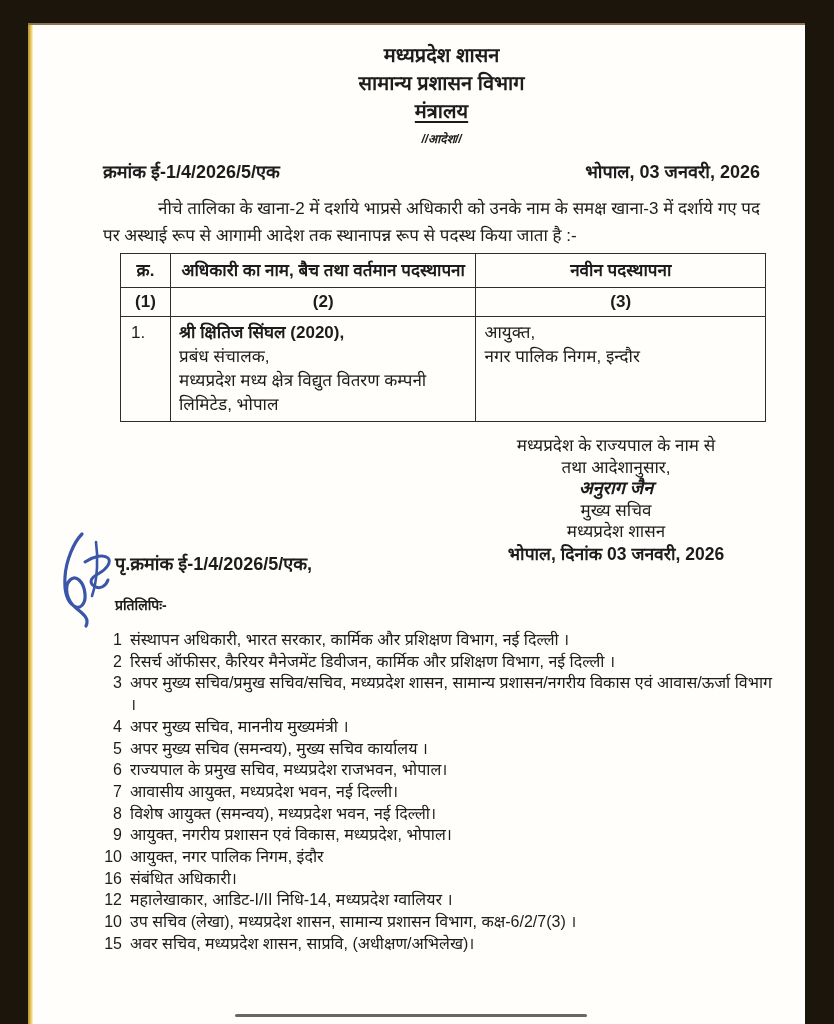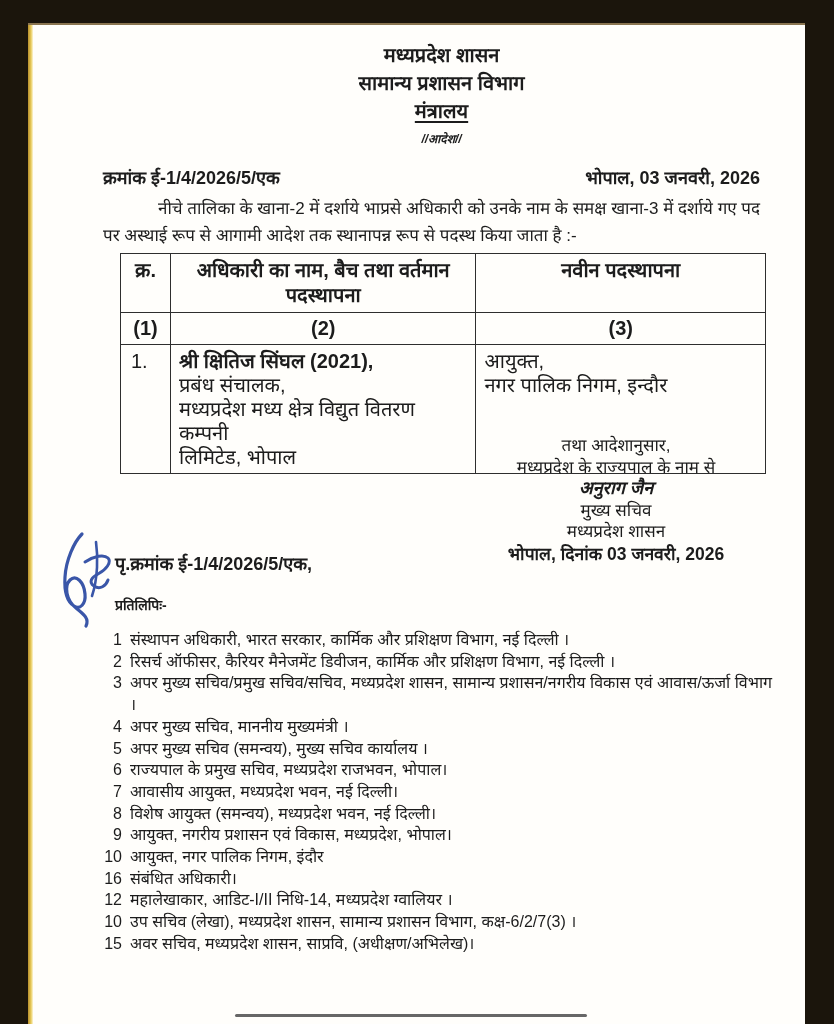--- a/index.html
+++ b/index.html
@@ -31,38 +31,38 @@
     position: absolute; top: 16px; left: 50px; right: 0;
     text-align: center;
     font-weight: bold;
   }
   .doc-header .h-line { font-size: 20px; line-height: 28px; }
   .doc-header .h-underline { text-decoration: underline; text-underline-offset: 3px; }
   .doc-header .h-order { font-style: italic; font-size: 12px; line-height: 28px; }
 
   
   .ref-row {
-    position: absolute; top: 140px; left: 75px; right: 45px;
+    position: absolute; top: 134px; left: 75px; right: 45px;
     display: flex; justify-content: space-between;
     font-weight: bold; font-size: 18px;
   }
 
   
   .body-para {
     position: absolute; top: 170px; left: 75px; width: 665px;
     font-size: 17px; line-height: 27px;
     text-indent: 55px;
   }
 
   
   table.order-table {
     position: absolute; top: 228px; left: 92px;
     width: 646px;
     border-collapse: collapse;
-    font-size: 20px;
+    font-size: 17px;
   }
   table.order-table th, table.order-table td {
     border: 1.6px solid #2e2e2e;
     vertical-align: top;
     padding: 4px 8px;
   }
   table.order-table th { font-weight: bold; text-align: center; line-height: 25px; }
   .col-sno  { width: 50px; }
   .col-name { width: 306px; }
   .col-new  { width: 290px; }
@@ -148,36 +148,36 @@
         <th class="col-new">नवीन पदस्थापना</th>
       </tr>
       <tr class="row-nums">
         <td>(1)</td>
         <td>(2)</td>
         <td>(3)</td>
       </tr>
       <tr class="data-row">
         <td class="sno-cell">1.</td>
         <td>
-          <div class="officer-name">श्री क्षितिज सिंघल (2021),</div>
+          <div class="officer-name">श्री क्षितिज सिंघल (2020),</div>
           <div>प्रबंध संचालक,</div>
           <div>मध्यप्रदेश मध्य क्षेत्र विद्युत  वितरण कम्पनी</div>
           <div>लिमिटेड, भोपाल</div>
         </td>
         <td>
           <div>आयुक्त,</div>
           <div>नगर पालिक निगम, इन्दौर</div>
         </td>
       </tr>
     </tbody>
       </table>
 
     <div class="sig-block">
+      <div>मध्यप्रदेश के राज्यपाल के नाम से</div>
       <div>तथा आदेशानुसार,</div>
-      <div>मध्यप्रदेश के राज्यपाल के नाम से</div>
       <div class="sig-name">अनुराग जैन</div>
       <div>मुख्य सचिव</div>
       <div>मध्यप्रदेश शासन</div>
       <div class="sig-date">भोपाल, दिनांक 03 जनवरी, 2026</div>
     </div>
 
     <div class="endorse-ref">पृ.क्रमांक ई-1/4/2026/5/एक,</div>
     <div class="copy-label">प्रतिलिपिः-</div>
 
     <div class="copy-list">

